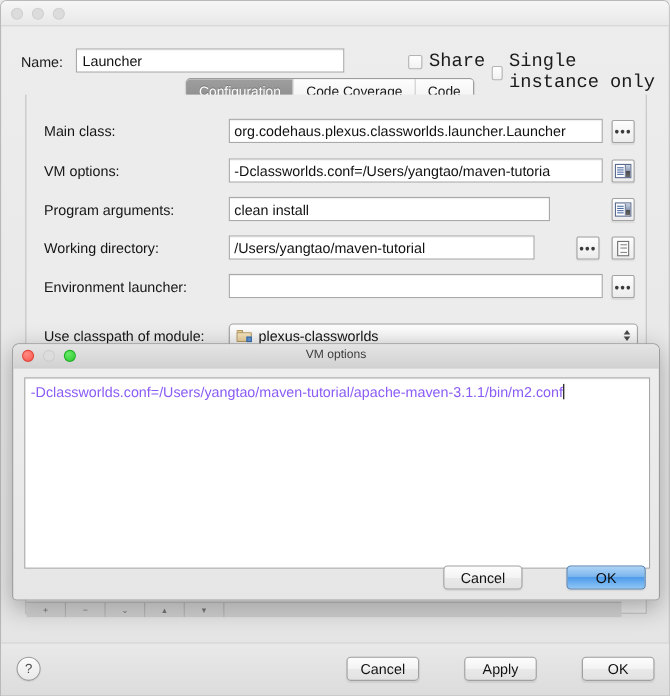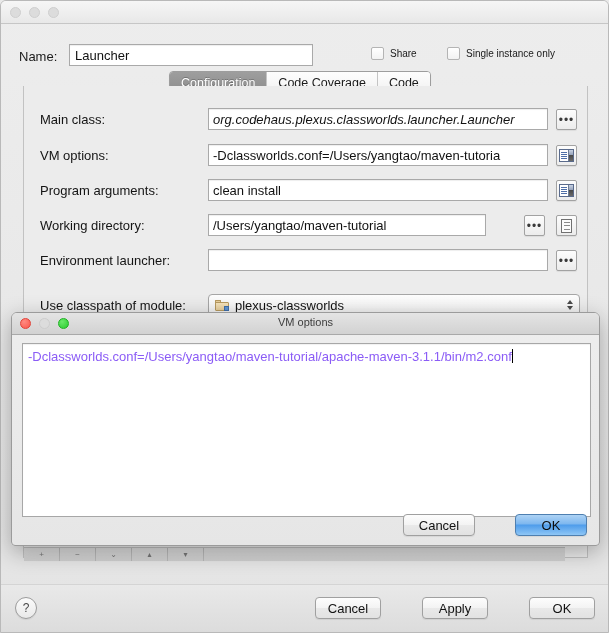--- a/index.html
+++ b/index.html
@@ -93,21 +93,21 @@
     align-items: center;
     gap: 6px;
   }
   .cbox {
     width: 13px; height: 13px;
     background: linear-gradient(to bottom, #ffffff, #f2f2f2);
     border: 1px solid #b4b4b4;
     border-radius: 2px;
     box-sizing: border-box;
   }
-  .cbox-label { font-size: 10px; color: #1a1a1a; }
+  .cbox-label { font-size: 17px; color: #1a1a1a; font-family: Liberation Mono, monospace; }
 
   
   .tabs {
     position: absolute;
     left: 168px; top: 70px;
     display: flex;
     height: 21px;
     border: 1px solid #9d9d9d;
     border-radius: 4px;
     overflow: hidden;
@@ -462,21 +462,21 @@
     <div class="tabs">
       <div class="tab active">Configuration</div>
       <div class="tab">Code Coverage</div>
       <div class="tab">Code</div>
     </div>
 
     <div class="panel">
 
       <div class="form-row" style="top:22px;">
         <span class="f-label">Main class:</span>
-        <div class="f-input" style="left:184px; width:340px;font-style:italic;">org.codehaus.plexus.classworlds.launcher.Launcher</div>
+        <div class="f-input" style="left:184px; width:340px;">org.codehaus.plexus.classworlds.launcher.Launcher</div>
         <div class="sq-btn" style="left:532px; top:1px;">
           <span class="ellipsis-dots">•••</span>
         </div>
       </div>
 
       <div class="form-row" style="top:58px;">
         <span class="f-label">VM options:</span>
         <div class="f-input" style="left:184px; width:340px;">-Dclassworlds.conf=/Users/yangtao/maven-tutoria</div>
         <div class="sq-btn" style="left:532px; top:1px;">
           <span class="ico-expand">
@@ -486,21 +486,21 @@
                 <i></i>
                 <i></i>
               </span>
             <span class="bar"></span>
           </span>
         </div>
       </div>
 
       <div class="form-row" style="top:93px;">
         <span class="f-label">Program arguments:</span>
-        <div class="f-input" style="left:184px; width:340px;">clean install</div>
+        <div class="f-input" style="left:184px; width:292px;">clean install</div>
         <div class="sq-btn" style="left:532px; top:1px;">
           <span class="ico-expand">
             <span class="lines">
                 <i></i>
                 <i></i>
                 <i></i>
                 <i></i>
               </span>
             <span class="bar"></span>
           </span>

